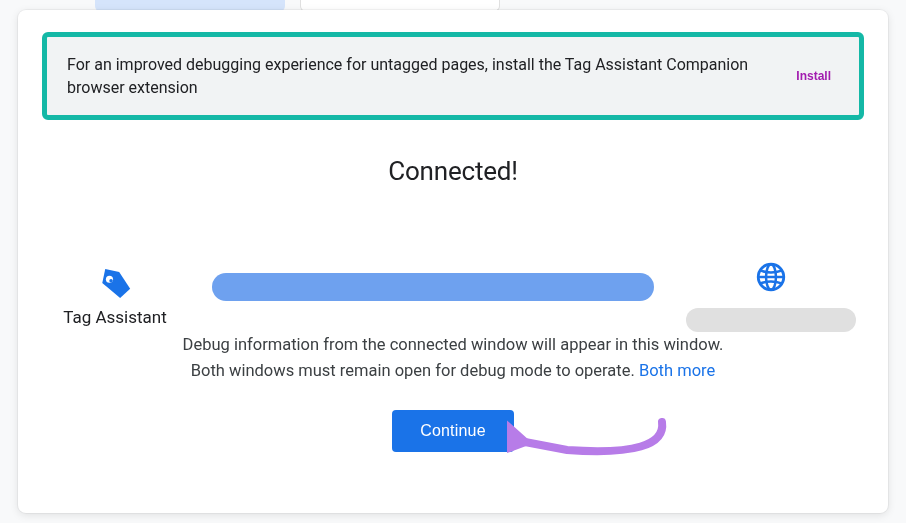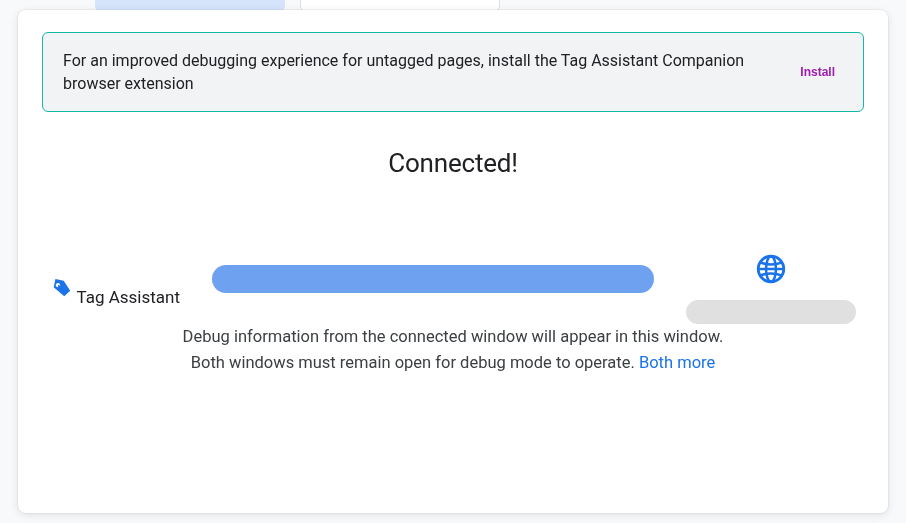--- a/index.html
+++ b/index.html
@@ -23,21 +23,21 @@
       bottom: 10px;
       background: #fff;
       border-radius: 8px;
       box-shadow: 0 2px 8px rgba(0,0,0,0.1), 0 0 0 1px rgba(0,0,0,0.04);
       padding: 22px 24px;
       display: flex;
       flex-direction: column;
     }
     .banner {
       background: #f1f3f4;
-      border: 1px solid #14b8a6;
+      border: 5px solid #14b8a6;
       border-radius: 6px;
       padding: 16px 20px;
       display: flex;
       align-items: center;
       justify-content: center;
       gap: 20px;
     }
     .banner-text {
       color: #202124;
       font-size: 16px;
@@ -64,22 +64,22 @@
     }
     .connection-row {
       display: flex;
       align-items: center;
       margin-top: 74px;
       padding: 0 8px;
       gap: 32px;
     }
     .endpoint-left {
       display: flex;
-      flex-direction: row;
-      align-items: flex-end;
+      flex-direction: column;
+      align-items: center;
       width: 130px;
       gap: 4px;
     }
     .tag-icon {
       width: 38px;
       height: 38px;
     }
     .endpoint-left-label {
       font-size: 17px;
       color: #202124;
@@ -202,14 +202,25 @@
       </svg>
       <div class="site-placeholder"></div>
     </div>
   </div>
 
   <div class="description">
     <span>Debug information from the connected window will appear in this window.</span><br>
     <span>Both windows must remain open for debug mode to operate. </span><a class="learn-more">Both more</a>
   </div>
 
+  <div class="continue-wrap">
+    <button class="continue-btn">Continue</button>
+    <svg class="arrow-annotation" width="180" height="60" viewBox="0 0 180 60">
+      <defs>
+        <marker id="arrowhead" markerWidth="14" markerHeight="14" refX="3" refY="7" orient="auto">
+          <path d="M12 1 L2 7 L12 13 L8 7 Z" fill="#b77ce8"></path>
+        </marker>
+      </defs>
+      <path d="M155 10 Q160 45 60 38 L18 30" fill="none" stroke="#b77ce8" stroke-width="8" stroke-linecap="round" marker-end="url(#arrowhead)"></path>
+    </svg>
+  </div>
 
 </div>
 
 </body></html>

